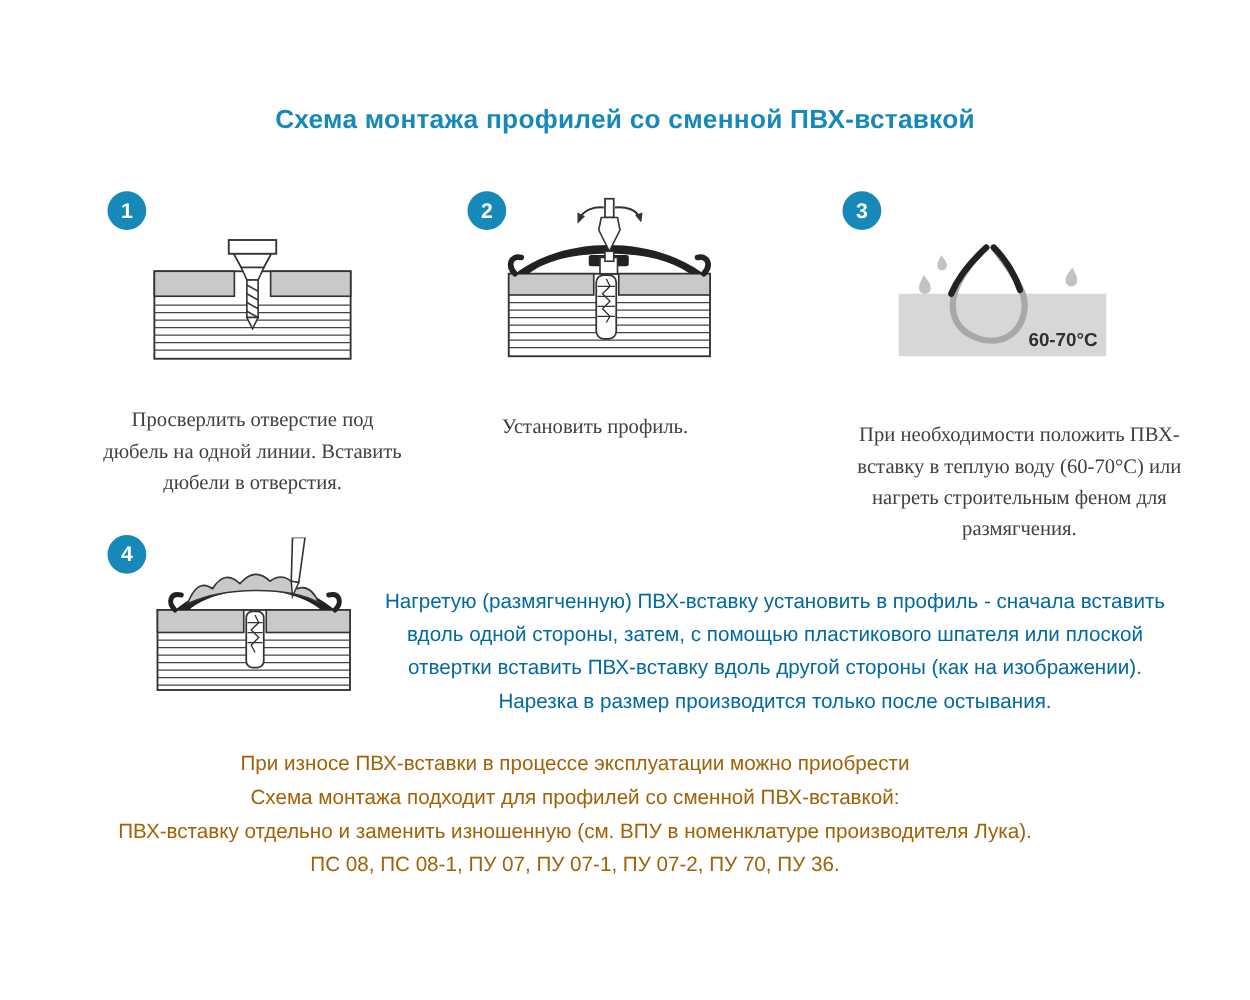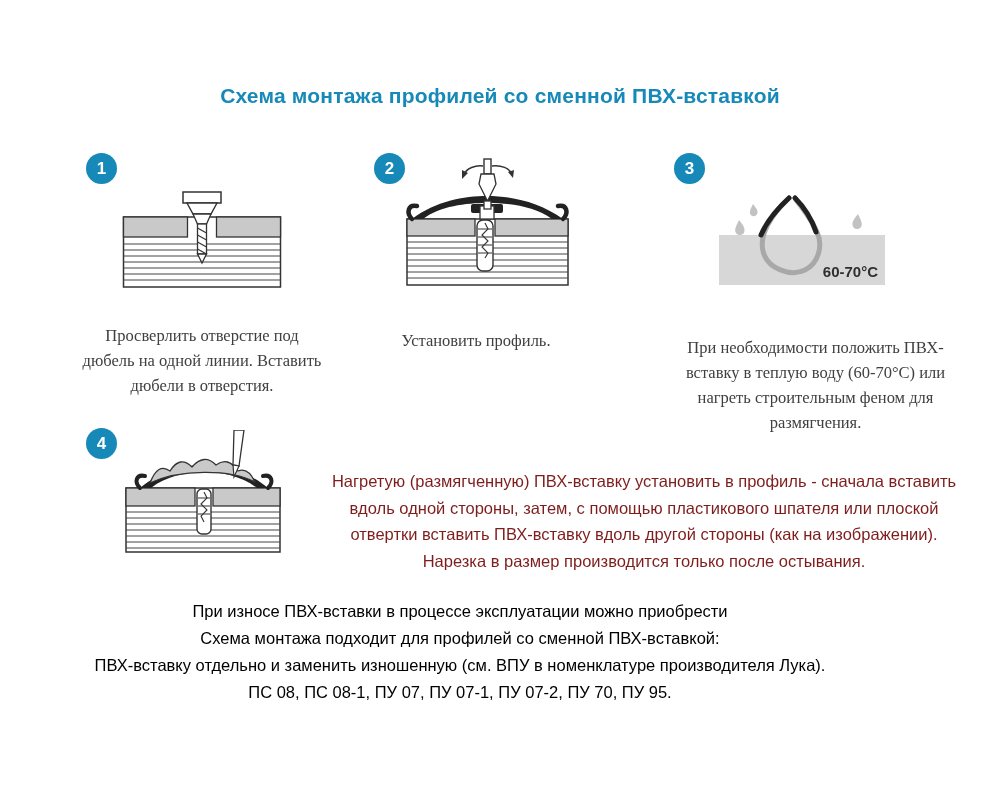--- a/index.html
+++ b/index.html
@@ -37,32 +37,32 @@
   .caption {
     position: absolute;
     color: #404040;
     font-size: 16.5px;
     line-height: 25px;
     text-align: center;
     font-family: Liberation Serif, serif;
   }
   .step4-text {
     position: absolute;
-    left: 320px; top: 468px;
+    left: 296px; top: 468px;
     width: 648px;
-    color: #7f1d1d;
+    color: #0369a1;
     font-size: 16.5px;
     line-height: 26.5px;
     text-align: center;
   }
   .footer {
     position: absolute;
     left: 0; top: 598px;
     width: 920px;
-    color: #000000;
+    color: #a16207;
     font-size: 16.5px;
     line-height: 27px;
     text-align: center;
   }
   svg.illu { position: absolute; }
 </style>
 </head>
 <body>
 
 <div class="canvas">
@@ -190,16 +190,16 @@
 
   <div class="caption" style="left:82px; top:323px; width:240px;">Просверлить отверстие под дюбель на одной линии. Вставить дюбели в отверстия.</div>
   <div class="caption" style="left:376px; top:328px; width:200px;">Установить профиль.</div>
   <div class="caption" style="left:663px; top:323px; width:305px;margin-top:12px;">При необходимости положить ПВХ-вставку в теплую воду (60-70°С) или нагреть строительным феном для размягчения.</div>
   <div class="step4-text">Нагретую (размягченную) ПВХ-вставку установить в профиль - сначала вставить вдоль одной стороны, затем, с помощью пластикового шпателя или плоской отвертки вставить ПВХ-вставку вдоль другой стороны (как на изображении). Нарезка в размер производится только после остывания.</div>
 
   <div class="footer">
     <div>При износе ПВХ-вставки в процессе эксплуатации можно приобрести</div>
     <div>Схема монтажа подходит для профилей со сменной ПВХ-вставкой:</div>
     <div>ПВХ-вставку отдельно и заменить изношенную (см. ВПУ в номенклатуре производителя Лука).</div>
-    <div>ПС 08, ПС 08-1, ПУ 07, ПУ 07-1, ПУ 07-2, ПУ 70, ПУ 95.</div>
+    <div>ПС 08, ПС 08-1, ПУ 07, ПУ 07-1, ПУ 07-2, ПУ 70, ПУ 36.</div>
   </div>
 
 </div>
 
 </body></html>

